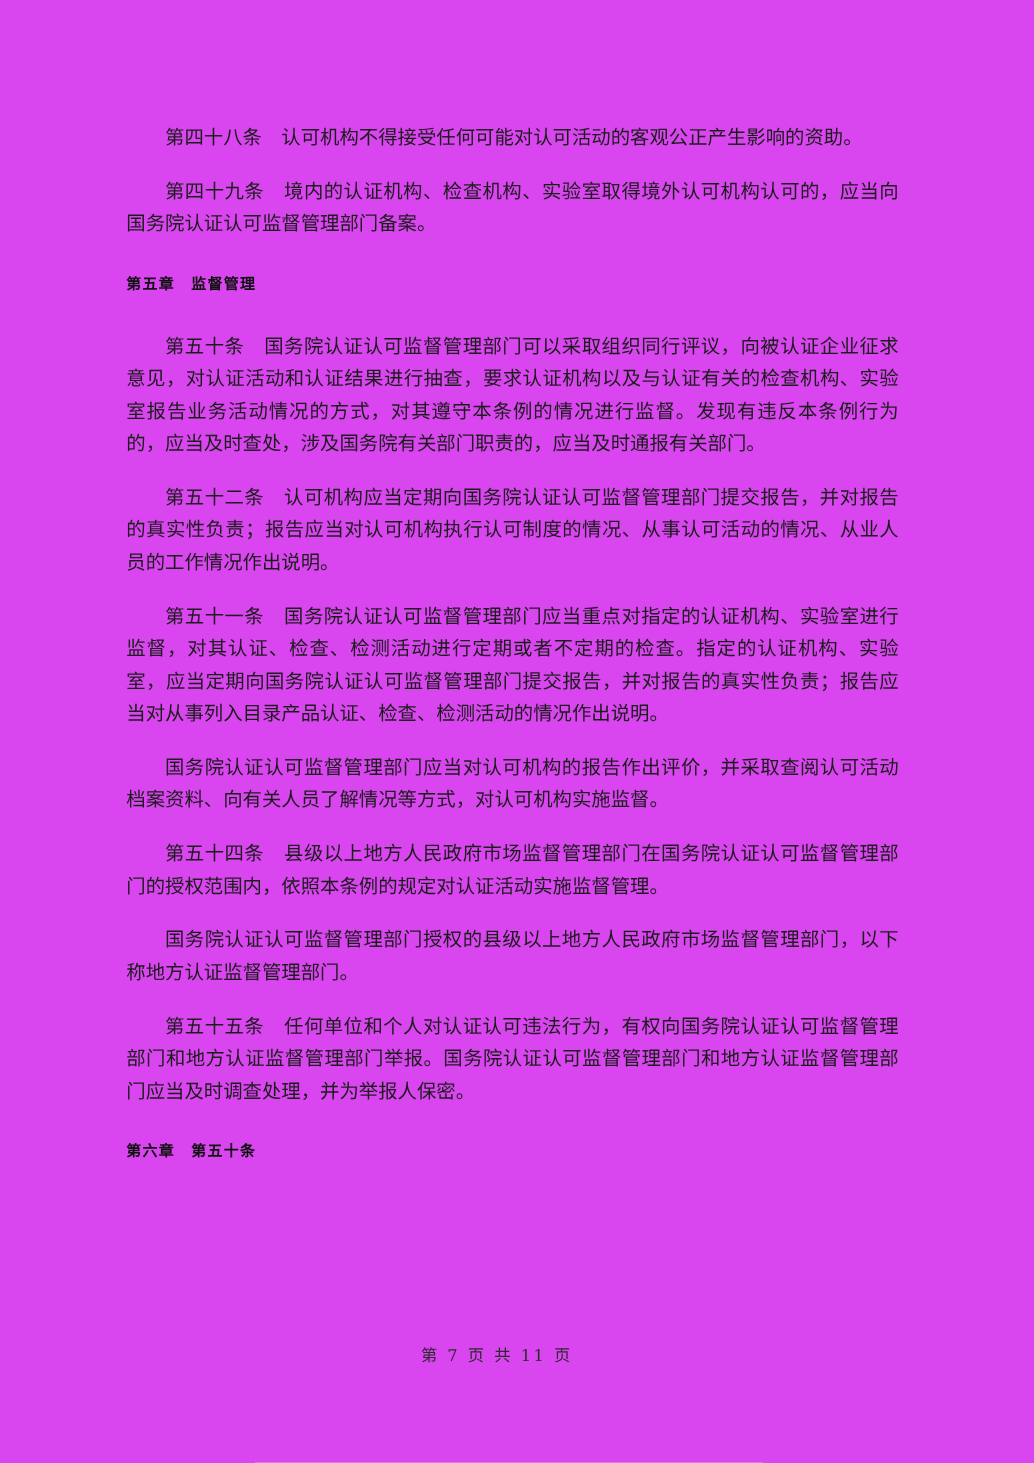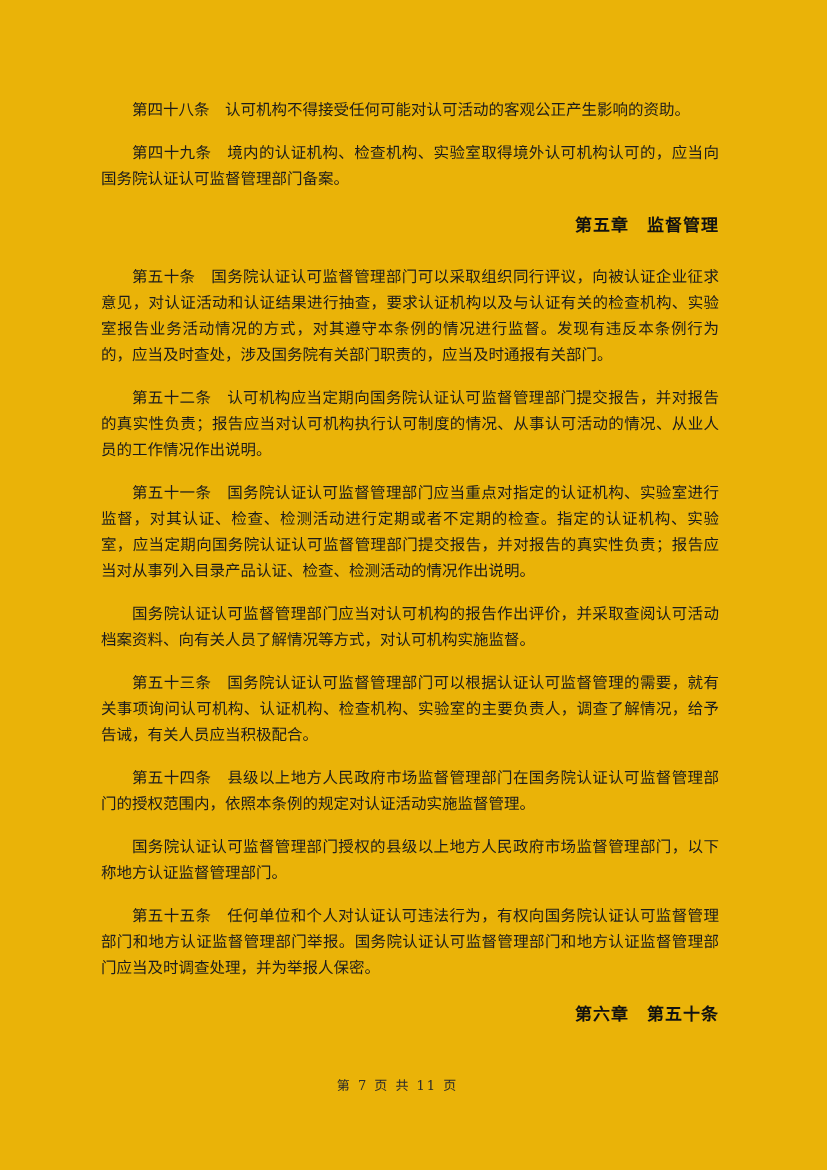--- a/index.html
+++ b/index.html
@@ -10,44 +10,44 @@
     width: 827px;
     height: 1170px;
     position: relative;
     background: #ffffff;
     overflow: hidden;
     font-family: "DejaVu Serif", "Liberation Serif", serif;
   }
   .page {
     position: absolute;
     inset: 0;
-    background: #eab308;
+    background: #d946ef;
   }
   .content {
     position: absolute;
     top: 97px;
     left: 101px;
     width: 618px;
     color: #1c1c1c;
     font-size: 15.5px;
     line-height: 26px;
     text-align: justify;
     text-justify: inter-ideograph;
   }
   .para {
     margin: 0 0 17px 0;
     text-indent: 2em;
   }
   .chapter-heading {
     margin: 22px 0 24px 0;
-    text-align: right;
+    text-align: left;
     text-indent: 0;
-    font-family: Liberation Mono, monospace;
+    font-family: Liberation Sans, sans-serif;
     font-weight: bold;
-    font-size: 17px;
+    font-size: 12px;
     line-height: 26px;
     color: #111111;
     letter-spacing: 1px;
   }
   .footer {
     position: absolute;
     top: 1076px;
     left: 0;
     width: 795px;
     text-align: center;
@@ -71,21 +71,20 @@
     <h2 class="chapter-heading">第五章　监督管理</h2>
 
     <p class="para">第五十条　国务院认证认可监督管理部门可以采取组织同行评议，向被认证企业征求意见，对认证活动和认证结果进行抽查，要求认证机构以及与认证有关的检查机构、实验室报告业务活动情况的方式，对其遵守本条例的情况进行监督。发现有违反本条例行为的，应当及时查处，涉及国务院有关部门职责的，应当及时通报有关部门。</p>
 
     <p class="para">第五十二条　认可机构应当定期向国务院认证认可监督管理部门提交报告，并对报告的真实性负责；报告应当对认可机构执行认可制度的情况、从事认可活动的情况、从业人员的工作情况作出说明。</p>
 
     <p class="para">第五十一条　国务院认证认可监督管理部门应当重点对指定的认证机构、实验室进行监督，对其认证、检查、检测活动进行定期或者不定期的检查。指定的认证机构、实验室，应当定期向国务院认证认可监督管理部门提交报告，并对报告的真实性负责；报告应当对从事列入目录产品认证、检查、检测活动的情况作出说明。</p>
 
     <p class="para">国务院认证认可监督管理部门应当对认可机构的报告作出评价，并采取查阅认可活动档案资料、向有关人员了解情况等方式，对认可机构实施监督。</p>
 
-    <p class="para">第五十三条　国务院认证认可监督管理部门可以根据认证认可监督管理的需要，就有关事项询问认可机构、认证机构、检查机构、实验室的主要负责人，调查了解情况，给予告诫，有关人员应当积极配合。</p>
 
     <p class="para">第五十四条　县级以上地方人民政府市场监督管理部门在国务院认证认可监督管理部门的授权范围内，依照本条例的规定对认证活动实施监督管理。</p>
 
     <p class="para">国务院认证认可监督管理部门授权的县级以上地方人民政府市场监督管理部门，以下称地方认证监督管理部门。</p>
 
     <p class="para">第五十五条　任何单位和个人对认证认可违法行为，有权向国务院认证认可监督管理部门和地方认证监督管理部门举报。国务院认证认可监督管理部门和地方认证监督管理部门应当及时调查处理，并为举报人保密。</p>
 
     <h2 class="chapter-heading">第六章　第五十条</h2>
 
   </main>

